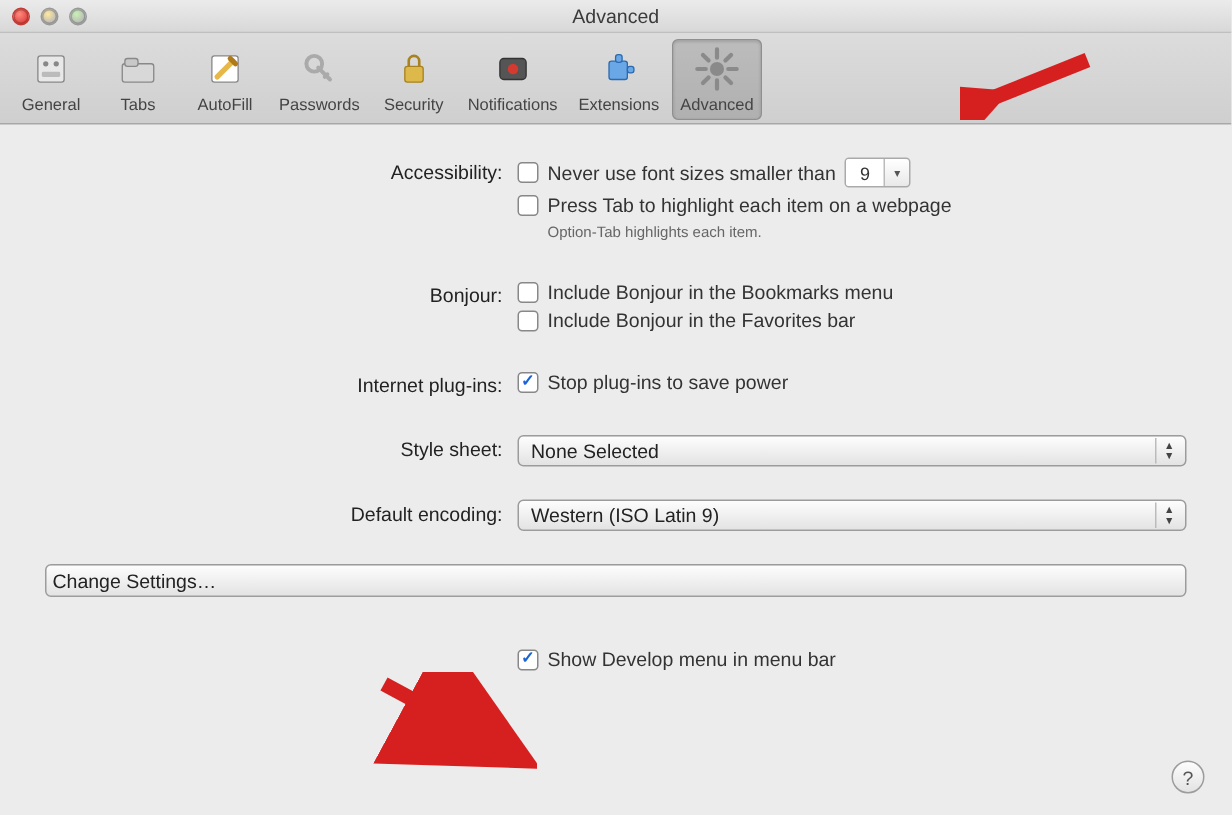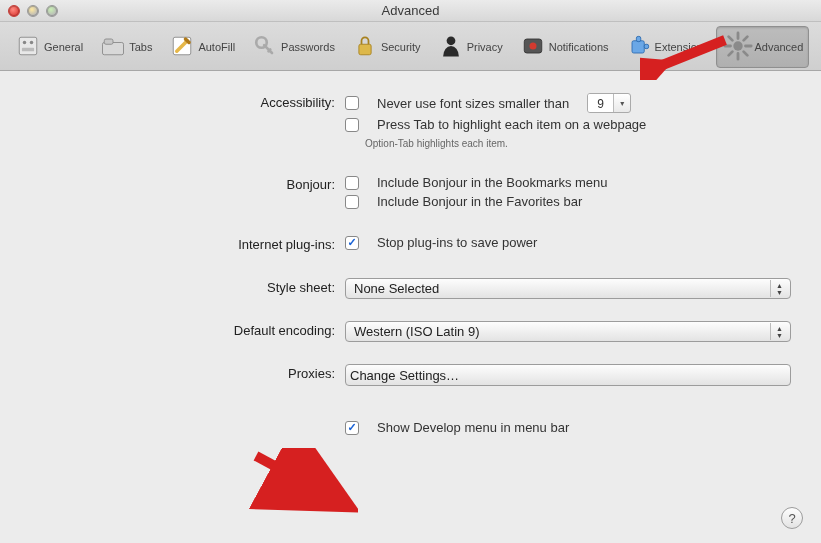--- a/index.html
+++ b/index.html
@@ -36,21 +36,21 @@
   .toolbar{
     background:linear-gradient(#dcdcdc,#cfcfcf);
     border-bottom:1px solid #a7a7a7;
     display:flex;
     align-items:flex-end;
     padding:4px 6px 2px 6px;
     gap:2px;
   }
   .tb-item{
     display:flex;
-    flex-direction:row;
+    flex-direction:column;
     align-items:center;
     justify-content:flex-end;
     min-width:56px;
     padding:3px 5px 3px 5px;
     border-radius:4px;
     border:1px solid transparent;
     font-size:11px;
     color:#444;
     cursor:default;
   }
@@ -66,21 +66,21 @@
   }
   .row{ display:flex; align-items:flex-start; margin-bottom:6px;}
   .row-label{
     width:315px;
     text-align:right;
     padding-right:10px;
     padding-top:2px;
     color:#222;
   }
   .row-body{ flex:1; display:flex; flex-direction:column; gap:4px;}
-  .inline{ display:flex; align-items:center; gap:18px; flex-wrap:wrap;}
+  .inline{ display:flex; align-items:center; gap:6px; flex-wrap:wrap;}
   .cb{
     width:14px;height:14px;border:1px solid #888;border-radius:3px;background:#fff;display:inline-flex;align-items:center;justify-content:center;flex-shrink:0;cursor:default;
   }
   .cb.checked::after{
     content:"✓"; font-size:11px; color:#1b63d6; font-weight:bold; line-height:1;
   }
   .hint{ font-size:10px;color:#666;margin-left:20px;margin-top:2px;}
   .stepper{
     display:inline-flex;border:1px solid #aaa;border-radius:3px;overflow:hidden;background:linear-gradient(#fff,#e9e9e9);height:20px;
   }
@@ -160,29 +160,20 @@
     <div class="tb-label">Passwords</div>
   </div>
   <div class="tb-item">
     <div class="tb-icon">
       <svg width="28" height="28" viewBox="0 0 32 32">
           <rect x="9" y="14" width="14" height="12" rx="2" fill="#ddb84a" stroke="#a8821f"></rect>
           <path d="M12 14 v-4 a4 4 0 0 1 8 0 v4" fill="none" stroke="#a8821f" stroke-width="2"></path>
         </svg>
     </div>
     <div class="tb-label">Security</div>
-  </div>
-  <div class="tb-item">
-    <div class="tb-icon">
-      <svg width="28" height="28" viewBox="0 0 32 32">
-          <circle cx="16" cy="10" r="5" fill="#2b2b2b"></circle>
-          <path d="M7 28 a9 12 0 0 1 18 0 z" fill="#2b2b2b"></path>
-        </svg>
-    </div>
-    <div class="tb-label">Privacy</div>
   </div>
   <div class="tb-item">
     <div class="tb-icon">
       <svg width="28" height="28" viewBox="0 0 32 32">
           <rect x="6" y="8" width="20" height="16" rx="3" fill="#555" stroke="#333"></rect>
           <circle cx="16" cy="16" r="4" fill="#d43a2f"></circle>
         </svg>
     </div>
     <div class="tb-label">Notifications</div>
   </div>
@@ -278,21 +269,20 @@
       <div class="select" style="min-width:310px">
         <span>Western (ISO Latin 9)</span>
         <span class="arrows">▲<br>▼</span>
       </div>
     </div>
   </div>
 
   <div style="height:16px"></div>
 
   <div class="row">
-    <div class="row-label">Proxies:</div>
     <div class="row-body">
       <div class="btn-push">Change Settings…</div>
     </div>
   </div>
 
   <div style="height:28px"></div>
 
   <div class="row">
     <div class="row-label"></div>
     <div class="row-body">

